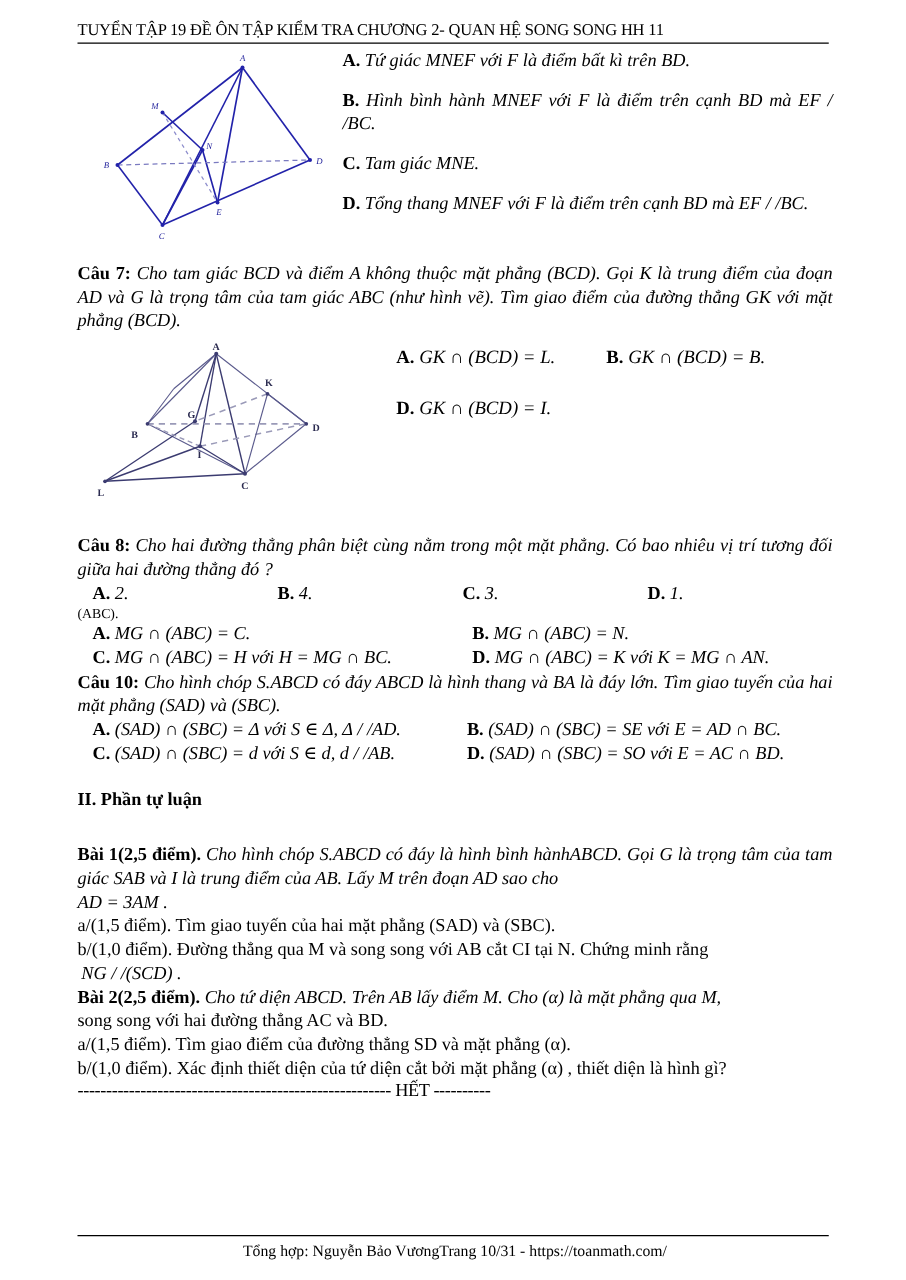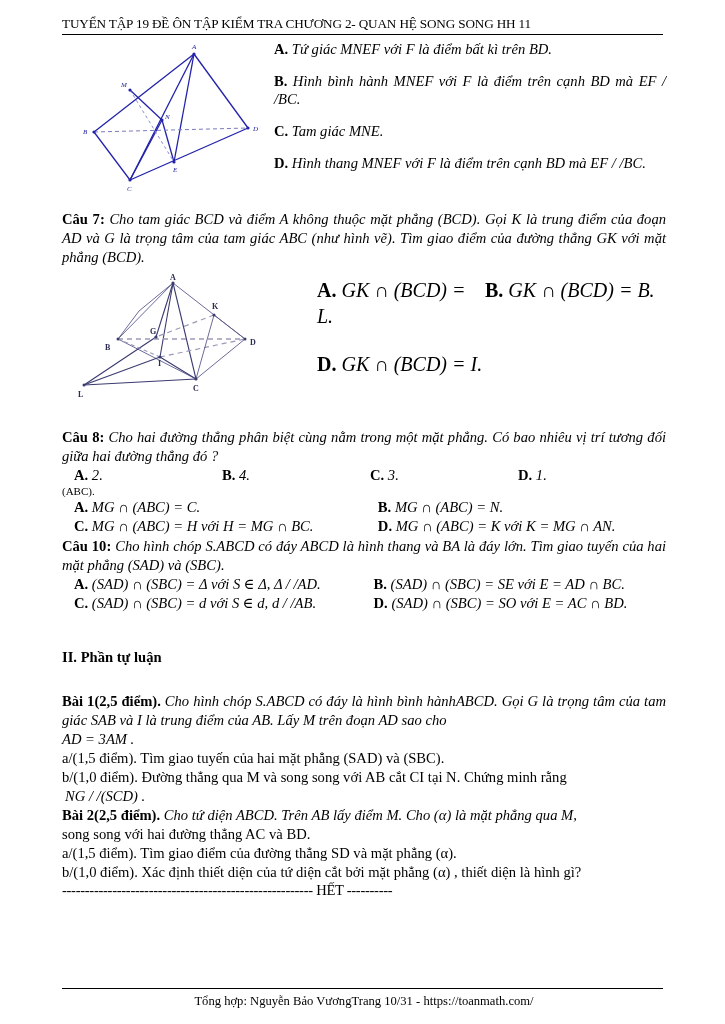--- a/index.html
+++ b/index.html
@@ -93,21 +93,21 @@
     width: 215px;
     height: 130px;
   }
   .q7-opts {
     margin-left: 255px;
     width: 350px;
     padding-top: 8px;
   }
   .q7-opts .row {
     display: flex;
-    font-size: 20px;
+    font-size: 15px;
     line-height: 1.3;
     margin-bottom: 22px;
   }
   .q7-opts .cellA { width: 168px; }
   .q7-opts .cellB { width: 180px; }
 
   
   .ansrow4 {
     display: flex;
     font-size: 14.6px;
@@ -247,21 +247,21 @@
           <span class="i">Hình bình hành MNEF với F là điểm trên cạnh BD mà EF / /BC.</span>
         </div>
         <div class="gap-sm"></div>
         <div class="opt-line">
           <span class="b">C.</span>
           <span class="i">Tam giác MNE.</span>
         </div>
         <div class="gap-sm"></div>
         <div class="opt-line">
           <span class="b">D.</span>
-          <span class="i">Hình thang  MNEF  với F là điểm trên cạnh  BD  mà EF / /BC.</span>
+          <span class="i">Tổng thang  MNEF  với F là điểm trên cạnh  BD  mà EF / /BC.</span>
         </div>
       </div>
     </div>
 
     <div class="q">
       <span class="b">Câu 7:</span>
       <span class="i">Cho tam giác BCD và điểm A không thuộc mặt phẳng (BCD). Gọi K là trung điểm của đoạn AD và G là trọng tâm của tam giác ABC (như hình vẽ). Tìm giao điểm của đường thẳng GK với mặt phẳng (BCD).</span>
     </div>
 
     <div class="q7-block">
@@ -400,21 +400,21 @@
       <div>
         <span class="b">C.</span>
         <span class="i">(SAD) ∩ (SBC) = d  với  S ∈ d, d / /AB.</span>
       </div>
       <div>
         <span class="b">D.</span>
         <span class="i">(SAD) ∩ (SBC) = SO với E = AC ∩ BD.</span>
       </div>
     </div>
 
-    <div class="section-title" style="margin-top:36px;">II. Phần tự luận</div>
+    <div class="section-title" style="margin-top:19px;">II. Phần tự luận</div>
 
     <div class="q" style="margin-top:26px;">
       <span class="b">Bài 1(2,5 điểm).</span>
       <span class="i">Cho hình chóp S.ABCD  có đáy là hình bình hànhABCD. Gọi G là trọng tâm của tam giác SAB và I là trung điểm của AB. Lấy M trên đoạn AD sao cho</span>
     </div>
     <div class="q i">AD = 3AM .</div>
     <div class="q">a/(1,5 điểm). Tìm giao tuyến của hai mặt phẳng (SAD) và (SBC).</div>
     <div class="q">b/(1,0 điểm). Đường thẳng qua M và song song với AB cắt CI tại N. Chứng minh rằng</div>
     <div class="q i" style="padding-left:3px;">NG / /(SCD) .</div>
 

